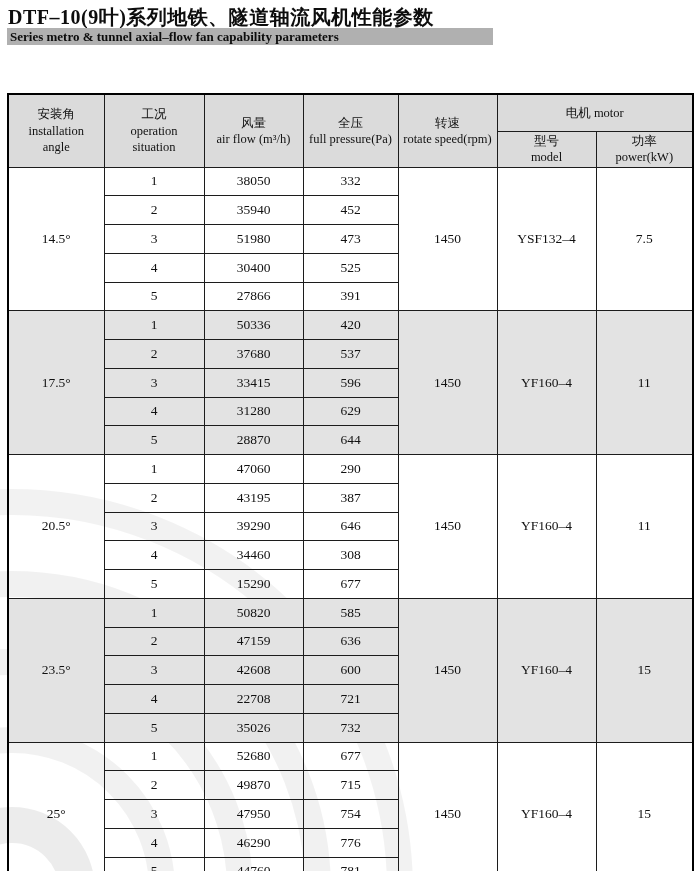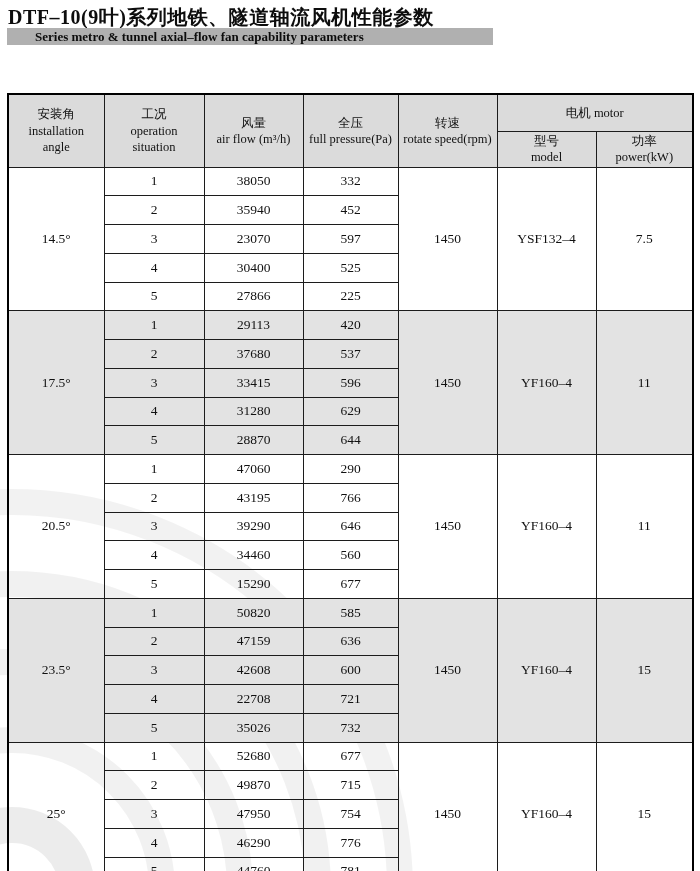--- a/index.html
+++ b/index.html
@@ -16,21 +16,21 @@
   .page-title {
     position: absolute; top: 4px; left: 8px;
     font-size: 20px; font-weight: bold; letter-spacing: 0.5px;
     color: #0d0d0d; white-space: nowrap;
   }
   .subtitle-bar {
     position: absolute; top: 28px; left: 7px;
     width: 486px; height: 17px;
     background: #b0b0b0;
     line-height: 17px;
-    padding-left: 28px;
+    padding-left: 3px;
     font-size: 13px; font-weight: bold; color: #0d0d0d;
     white-space: nowrap;
   }
 
   
   .watermark {
     position: absolute; left: 0; top: 470px;
     width: 460px; height: 401px;
     z-index: 0; pointer-events: none;
   }
@@ -140,40 +140,40 @@
           <td rowspan="5">YSF132–4</td>
           <td rowspan="5">7.5</td>
         </tr>
         <tr>
           <td>2</td>
           <td>35940</td>
           <td>452</td>
         </tr>
         <tr>
           <td>3</td>
-          <td>23070</td>
-          <td>597</td>
+          <td>51980</td>
+          <td>473</td>
         </tr>
         <tr>
           <td>4</td>
           <td>30400</td>
           <td>525</td>
         </tr>
         <tr>
           <td>5</td>
           <td>27866</td>
-          <td>225</td>
+          <td>391</td>
         </tr>
       </tbody>
 
       <tbody class="shaded">
         <tr>
           <td rowspan="5">17.5°</td>
           <td>1</td>
-          <td>29113</td>
+          <td>50336</td>
           <td>420</td>
           <td rowspan="5">1450</td>
           <td rowspan="5">YF160–4</td>
           <td rowspan="5">11</td>
         </tr>
         <tr>
           <td>2</td>
           <td>37680</td>
           <td>537</td>
         </tr>
@@ -200,31 +200,31 @@
           <td>1</td>
           <td>47060</td>
           <td>290</td>
           <td rowspan="5">1450</td>
           <td rowspan="5">YF160–4</td>
           <td rowspan="5">11</td>
         </tr>
         <tr>
           <td>2</td>
           <td>43195</td>
-          <td>766</td>
+          <td>387</td>
         </tr>
         <tr>
           <td>3</td>
           <td>39290</td>
           <td>646</td>
         </tr>
         <tr>
           <td>4</td>
           <td>34460</td>
-          <td>560</td>
+          <td>308</td>
         </tr>
         <tr>
           <td>5</td>
           <td>15290</td>
           <td>677</td>
         </tr>
       </tbody>
 
       <tbody class="shaded">
         <tr>

